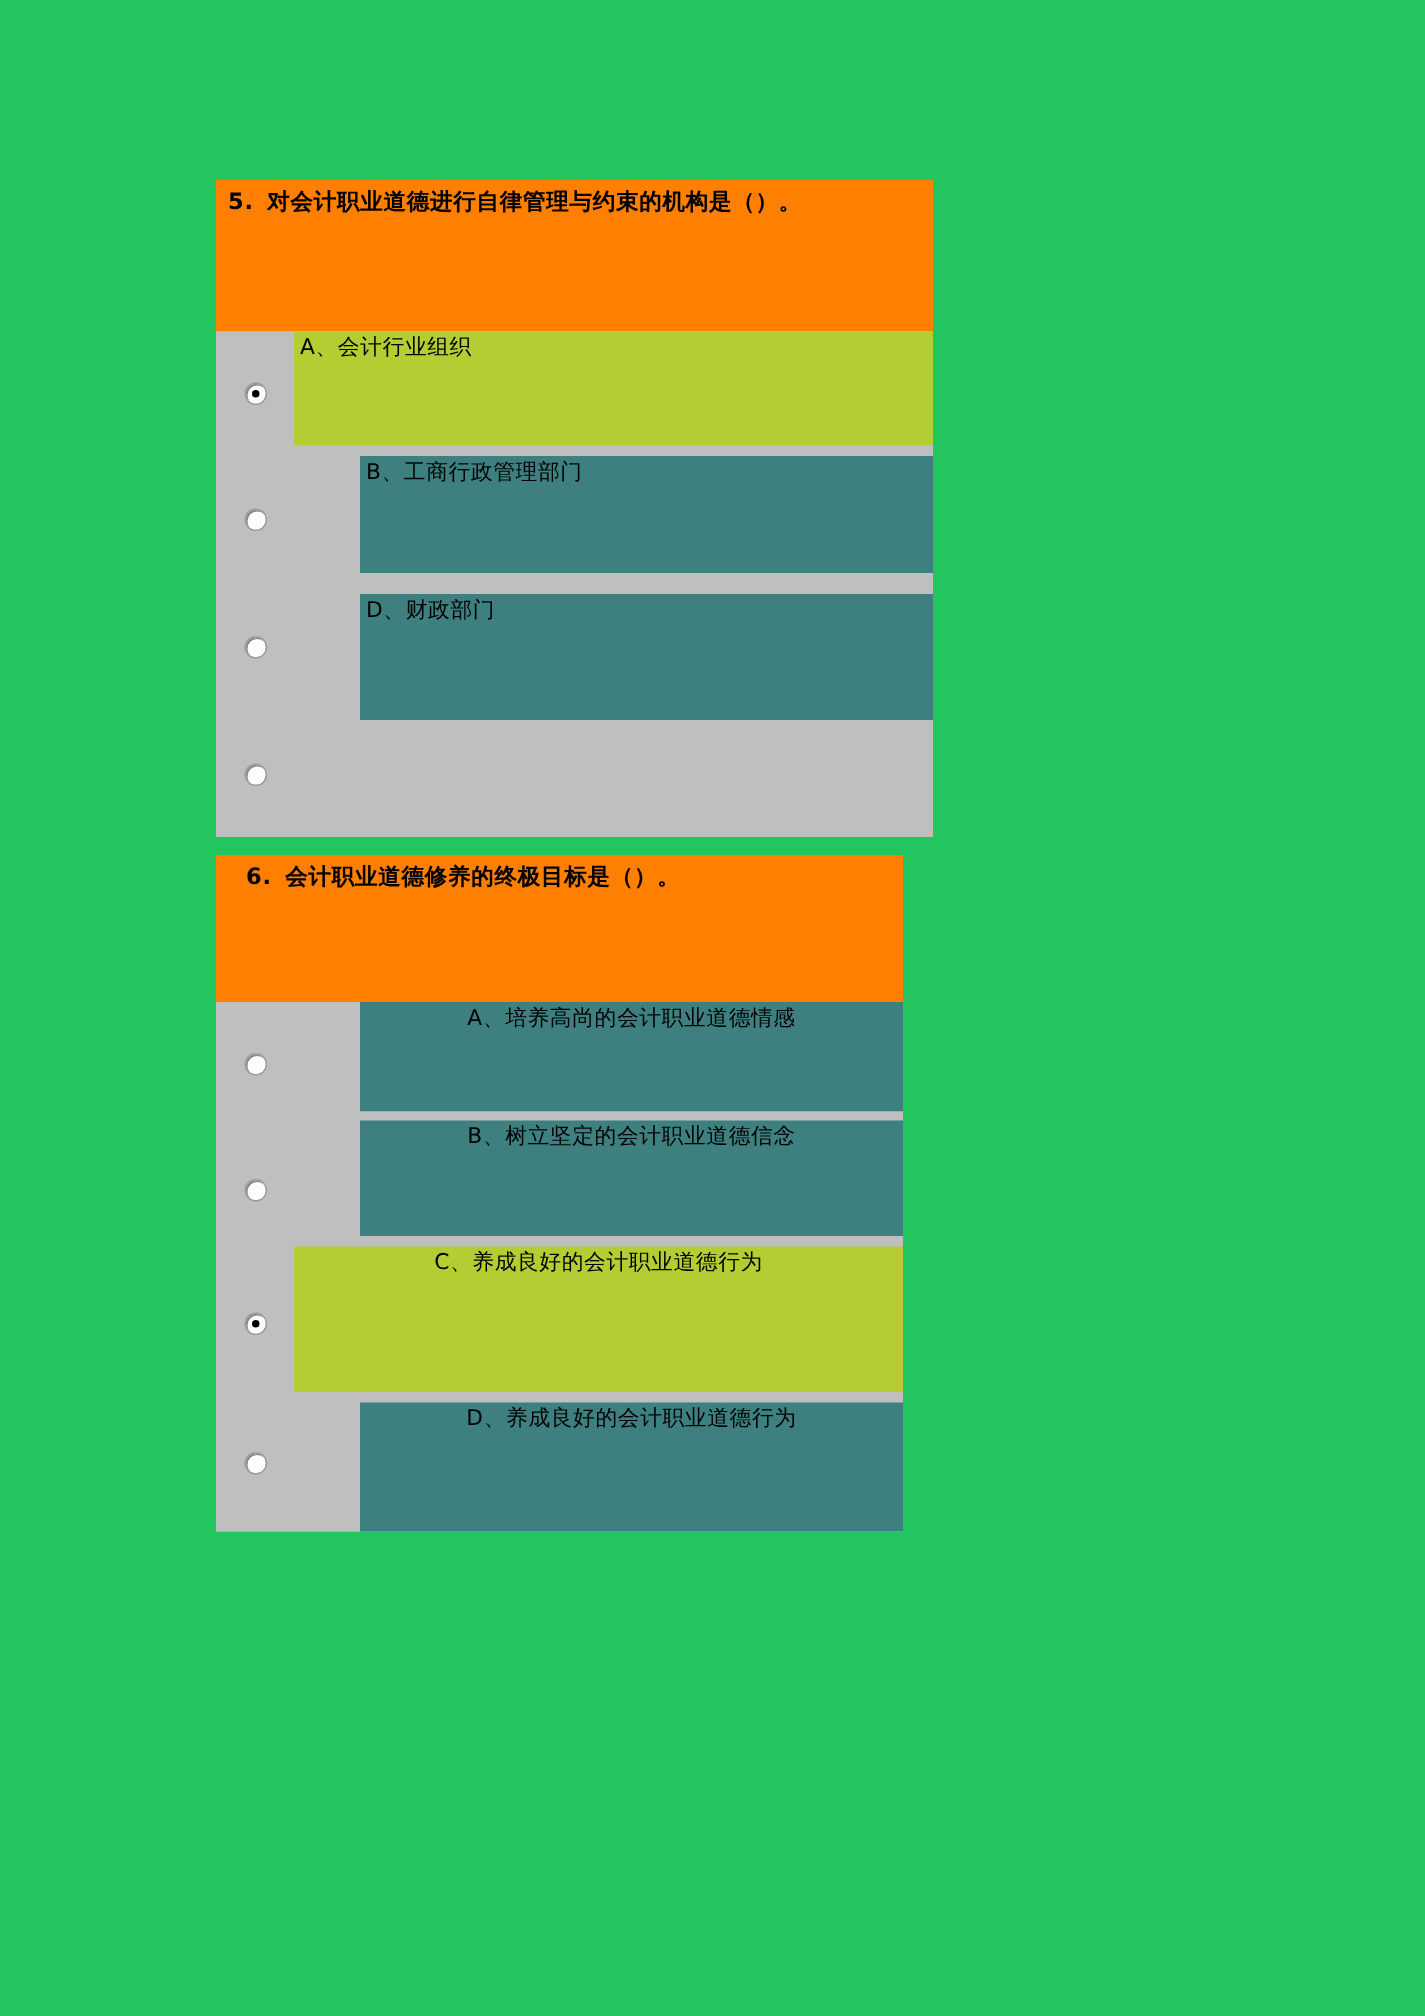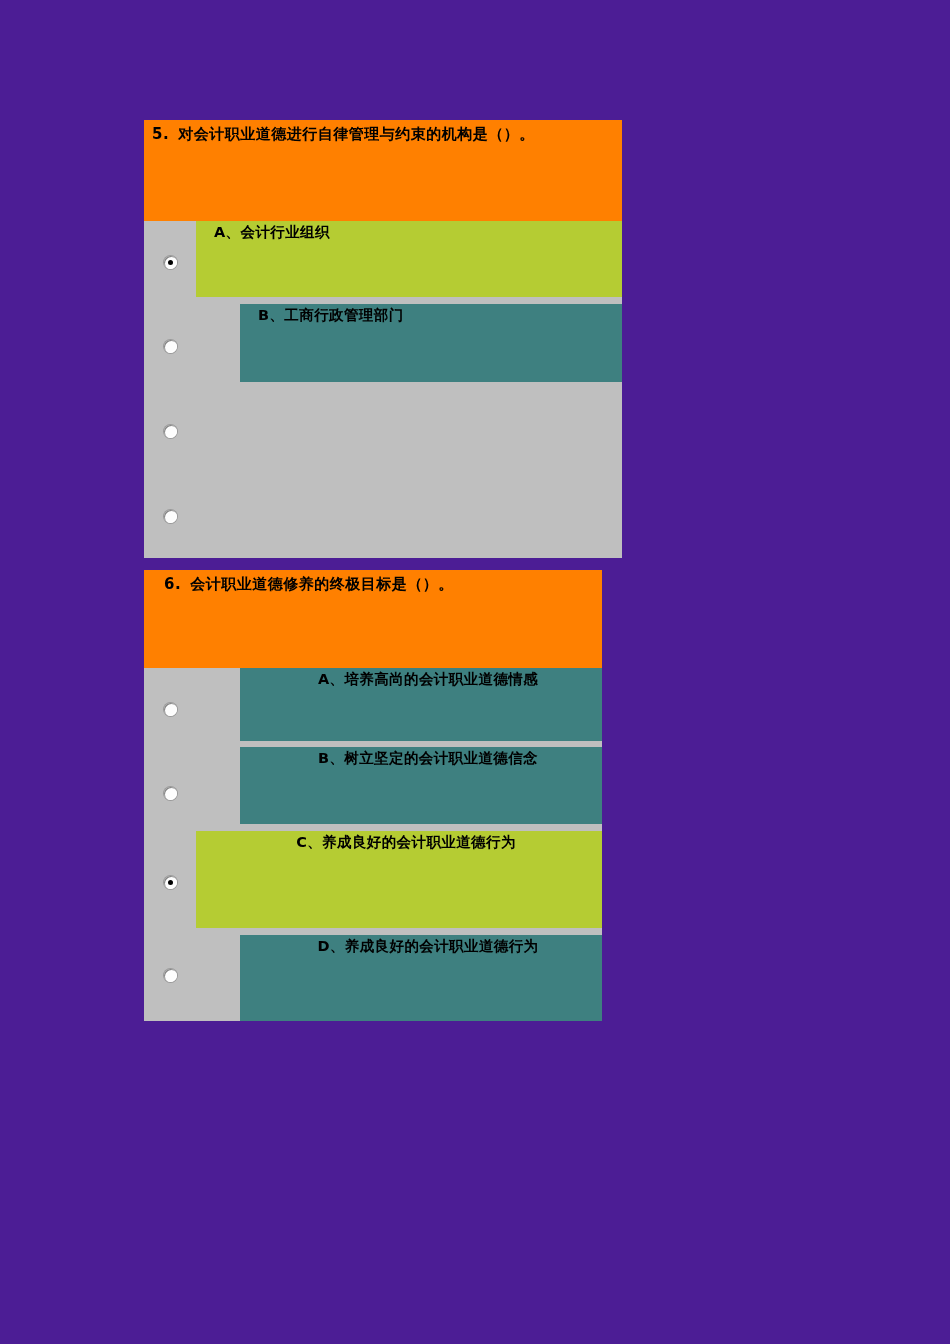--- a/index.html
+++ b/index.html
@@ -13,21 +13,21 @@
     position: relative;
     font-family: "DejaVu Sans", "Liberation Sans", sans-serif;
     overflow: hidden;
   }
 
   .page {
     position: absolute;
     left: 0; top: 0;
     width: 950px;
     height: 1344px;
-    background: #4c1d95;
+    background: #22c55e;
   }
 
   
   .question-block {
     position: absolute;
     box-sizing: border-box;
   }
 
   .q-header {
     background: #ff8000;
@@ -96,24 +96,24 @@
     flex: 1 1 auto;
     display: flex;
     flex-direction: column;
     background: #bfbfbf;
     box-sizing: border-box;
   }
 
   .option-row {
     box-sizing: border-box;
     color: #000000;
-    font-weight: bold;
+    font-weight: normal;
     font-size: 14.5px;
     line-height: 1.1;
-    padding: 4px 4px 4px 18px;
+    padding: 4px 4px 4px 4px;
     letter-spacing: 0.4px;
     overflow: hidden;
   }
   .option-row.teal  { background: #3e8080; margin-left: 44px; }
   .option-row.green { background: #b5cc33; }
 
   .option-gap {
     background: #bfbfbf;
     box-sizing: border-box;
   }
@@ -148,20 +148,21 @@
 
       <div class="options-col">
         <div class="option-row green" style="height:76px;">A、会计行业组织</div>
         <div class="option-gap" style="height:7px;"></div>
 
         <div class="option-row teal" style="height:78px;">B、工商行政管理部门</div>
         <div class="option-gap" style="height:7px;"></div>
 
         <div class="option-gap" style="height:7px;"></div>
 
+        <div class="option-row teal" style="height:84px;">D、财政部门</div>
       </div>
     </div>
   </div>
 
   <div class="question-block" style="left:144px; top:570px; width:458px;">
 
     <div class="q-header" style="height:98px;padding-left:20px;">
       <span class="qnum">6.</span><span>会计职业道德修养的终极目标是（）。</span>
     </div>
 

